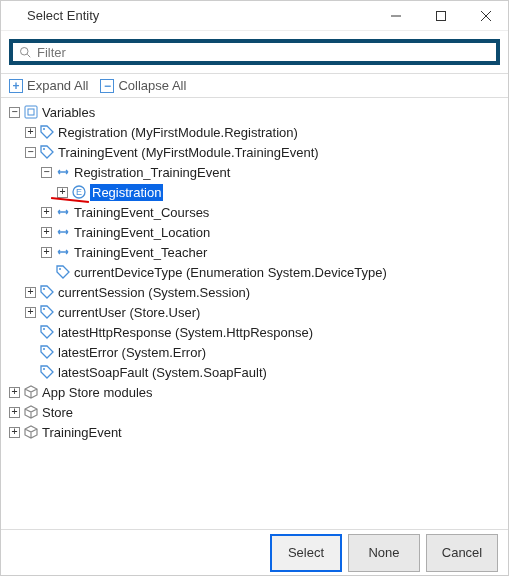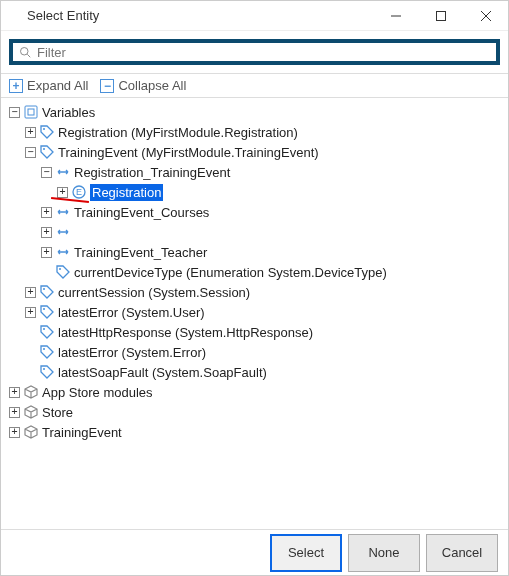--- a/index.html
+++ b/index.html
@@ -151,20 +151,21 @@
     </div>
 
 <div class="row">
       <span class="ind" style="width:38px"></span>
       <span class="exp">+</span>
       <span class="ico">
         <svg class="ico-link" viewBox="0 0 16 16">
           <path d="M3 8 l10 0 M3 8 l2 -2 M3 8 l2 2 M13 8 l-2 -2 M13 8 l-2 2" stroke-width="1.3"></path>
         </svg>
       </span>
+      <span class="lbl">TrainingEvent_Location</span>
     </div>
 
 <div class="row">
       <span class="ind" style="width:38px"></span>
       <span class="exp">+</span>
       <span class="ico">
         <svg class="ico-link" viewBox="0 0 16 16">
           <path d="M3 8 l10 0 M3 8 l2 -2 M3 8 l2 2 M13 8 l-2 -2 M13 8 l-2 2" stroke-width="1.3"></path>
         </svg>
       </span>
@@ -197,21 +198,21 @@
 
 <div class="row">
       <span class="ind" style="width:22px"></span>
       <span class="exp">+</span>
       <span class="ico">
         <svg class="ico-tag" viewBox="0 0 16 16">
           <path d="M2 2 h6 l6 6 -6 6 -6-6 z" stroke-width="1.3"></path>
           <circle cx="5" cy="5" r="1" fill="#4a90d9"></circle>
         </svg>
       </span>
-      <span class="lbl">latestError (System.User)</span>
+      <span class="lbl">currentUser (Store.User)</span>
     </div>
 
 <div class="row">
       <span class="ind" style="width:22px"></span>
       <span class="exp blank"></span>
       <span class="ico">
         <svg class="ico-tag" viewBox="0 0 16 16">
           <path d="M2 2 h6 l6 6 -6 6 -6-6 z" stroke-width="1.3"></path>
           <circle cx="5" cy="5" r="1" fill="#4a90d9"></circle>
         </svg>

